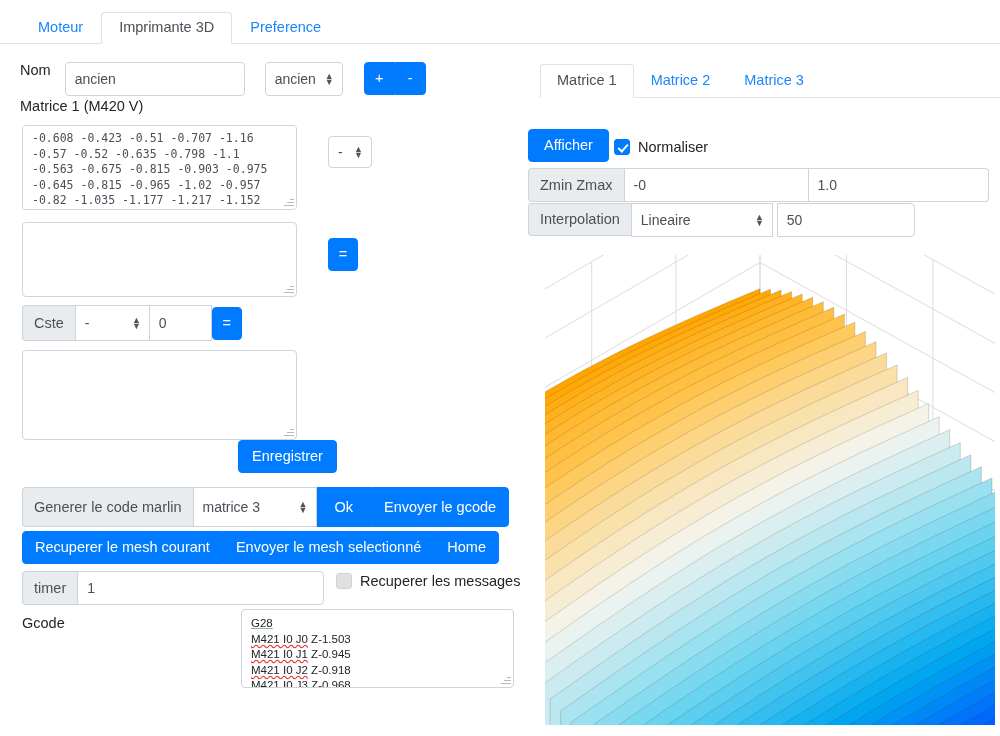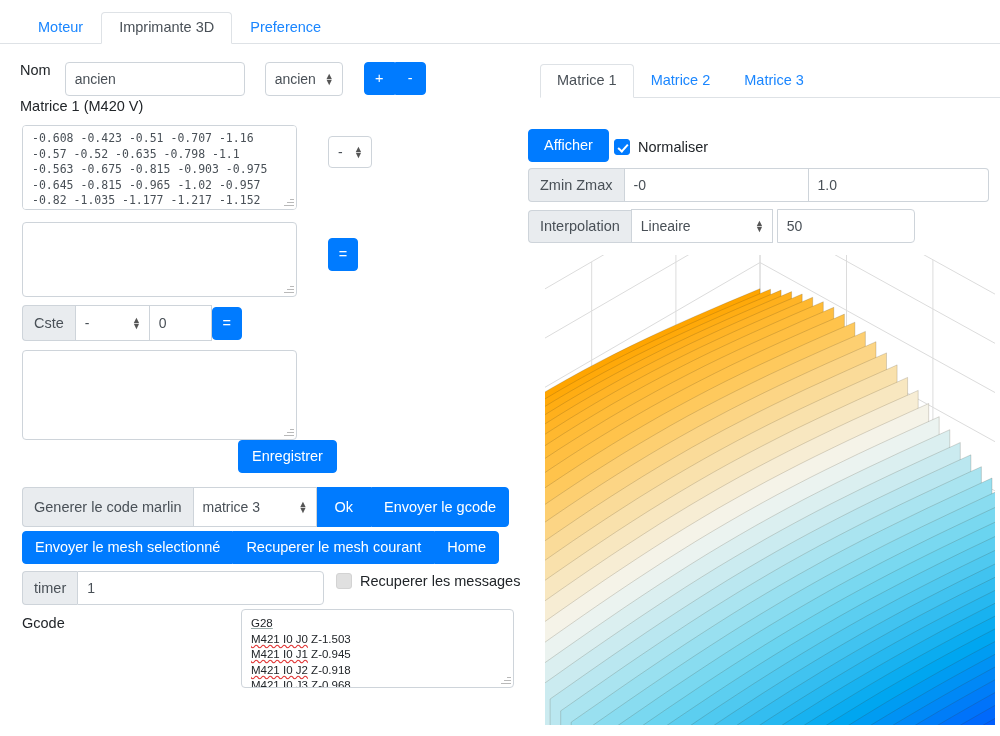--- a/index.html
+++ b/index.html
@@ -159,21 +159,21 @@
   .cbox-on::after {
     content: ""; position: absolute; left: 4.5px; top: 1.5px; width: 4px; height: 8px;
     border: solid #fff; border-width: 0 2px 2px 0; transform: rotate(42deg);
   }
 
   .z-row { position: absolute; left: 528px; top: 168px; display: flex; align-items: stretch; }
   .z-row .addon { border-radius: 4px 0 0 4px; border-right: 0; display: flex; align-items: center; }
   #zmin-input { width: 185px; height: 34px; border-radius: 0; }
   #zmax-input { width: 180px; height: 34px; border-radius: 0 4px 4px 0; border-left: 0; }
 
-  .interp-row { position: absolute; left: 528px; top: 209px; display: flex; align-items: center; }
+  .interp-row { position: absolute; left: 528px; top: 203px; display: flex; align-items: flex-start; }
   .interp-row .addon { border-radius: 4px 0 0 4px; border-right: 0; display: flex; align-items: center; }
   #interp-select { height: 34px; width: 142px; border-radius: 0; }
   #interp-value { width: 138px; height: 34px; border-radius: 0 4px 4px 0; margin-left: 4px; }
 
   
   #plot { position: absolute; left: 545px; top: 255px; width: 450px; height: 470px; }
   #plot svg { display: block; }
   .axlabel { font-size: 7px; fill: #b4b4b4; font-family: "Liberation Sans", sans-serif; }
 </style>
 </head>
@@ -264,22 +264,22 @@
       <select class="sel" id="matrice-select">
         <option>matrice 3</option>
       </select>
       <span class="arrows">▲<br>▼</span>
     </span>
     <button class="btn" id="ok-btn">Ok</button>
     <button class="btn" id="envoyer-gcode-btn">Envoyer le gcode</button>
   </div>
 
   <div class="mesh-row">
+    <button class="btn">Recuperer le mesh courant</button>
     <button class="btn">Envoyer le mesh selectionné</button>
-    <button class="btn">Recuperer le mesh courant</button>
     <button class="btn">Home</button>
   </div>
 
   <div class="timer-row">
     <span class="addon">timer</span>
     <input class="txtbox" id="timer-input" type="text" value="1" style="">
   </div>
 
   <div class="msg-check">
     <span class="cbox-off"></span>

